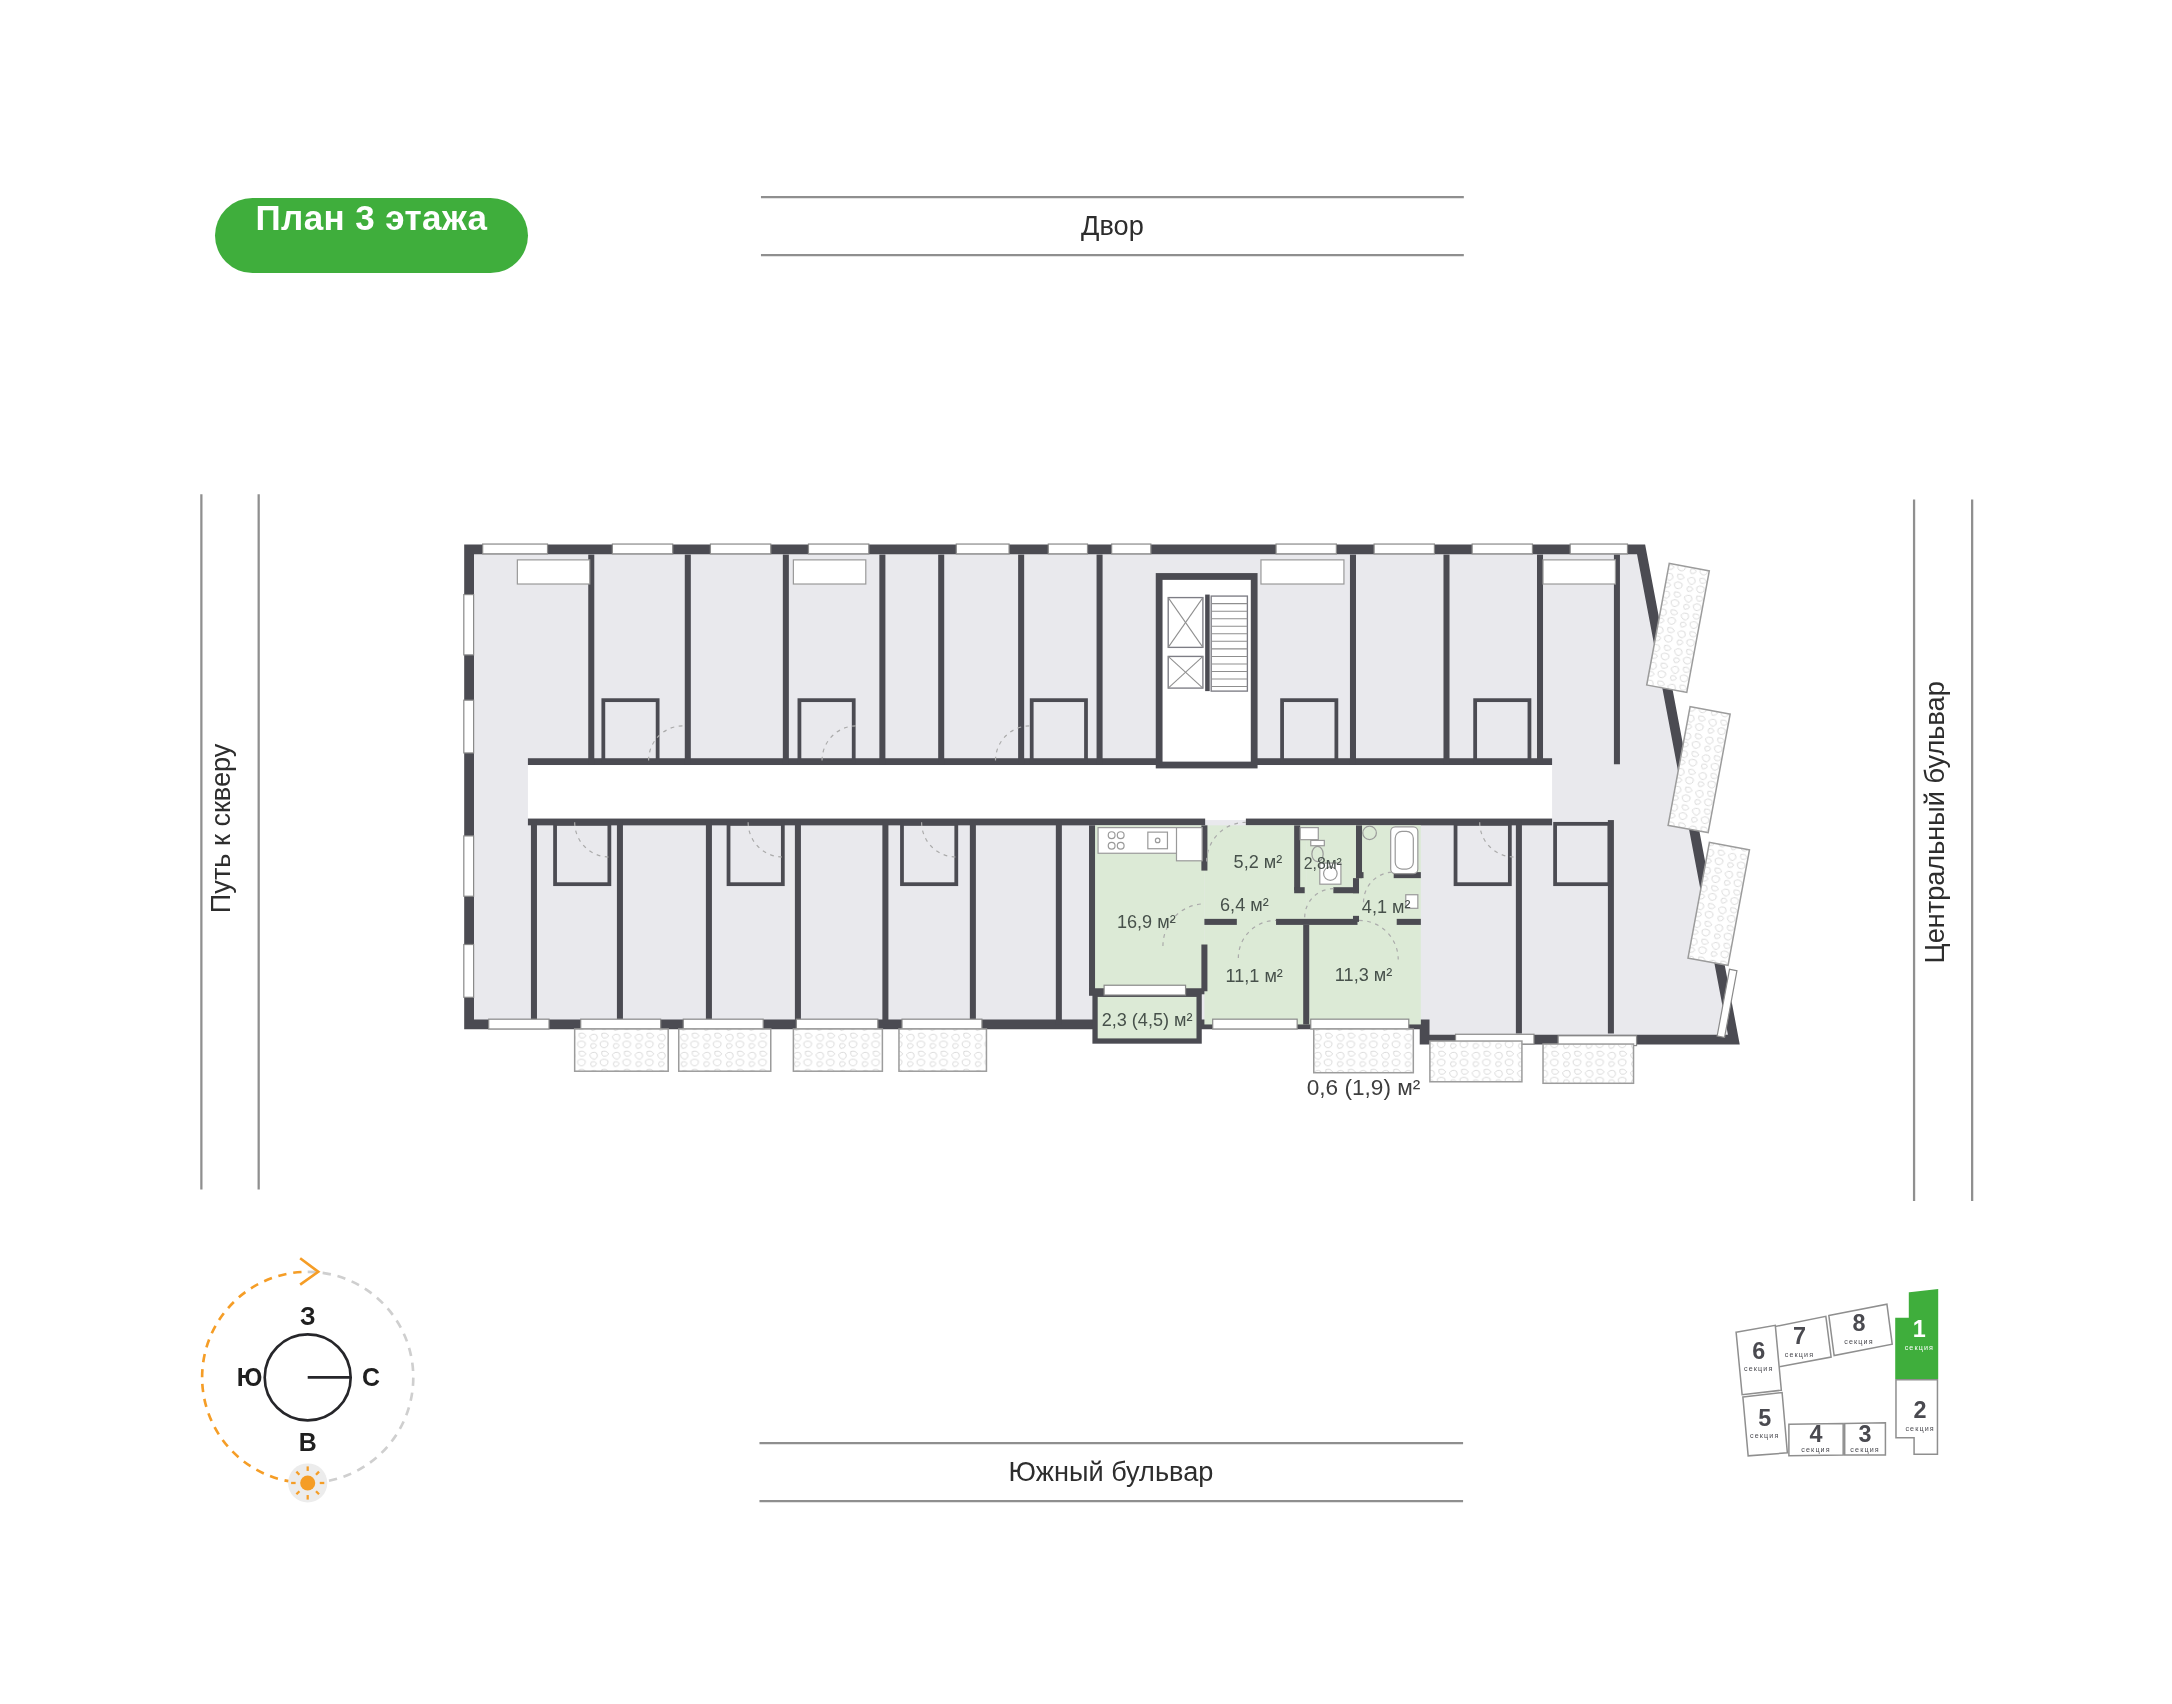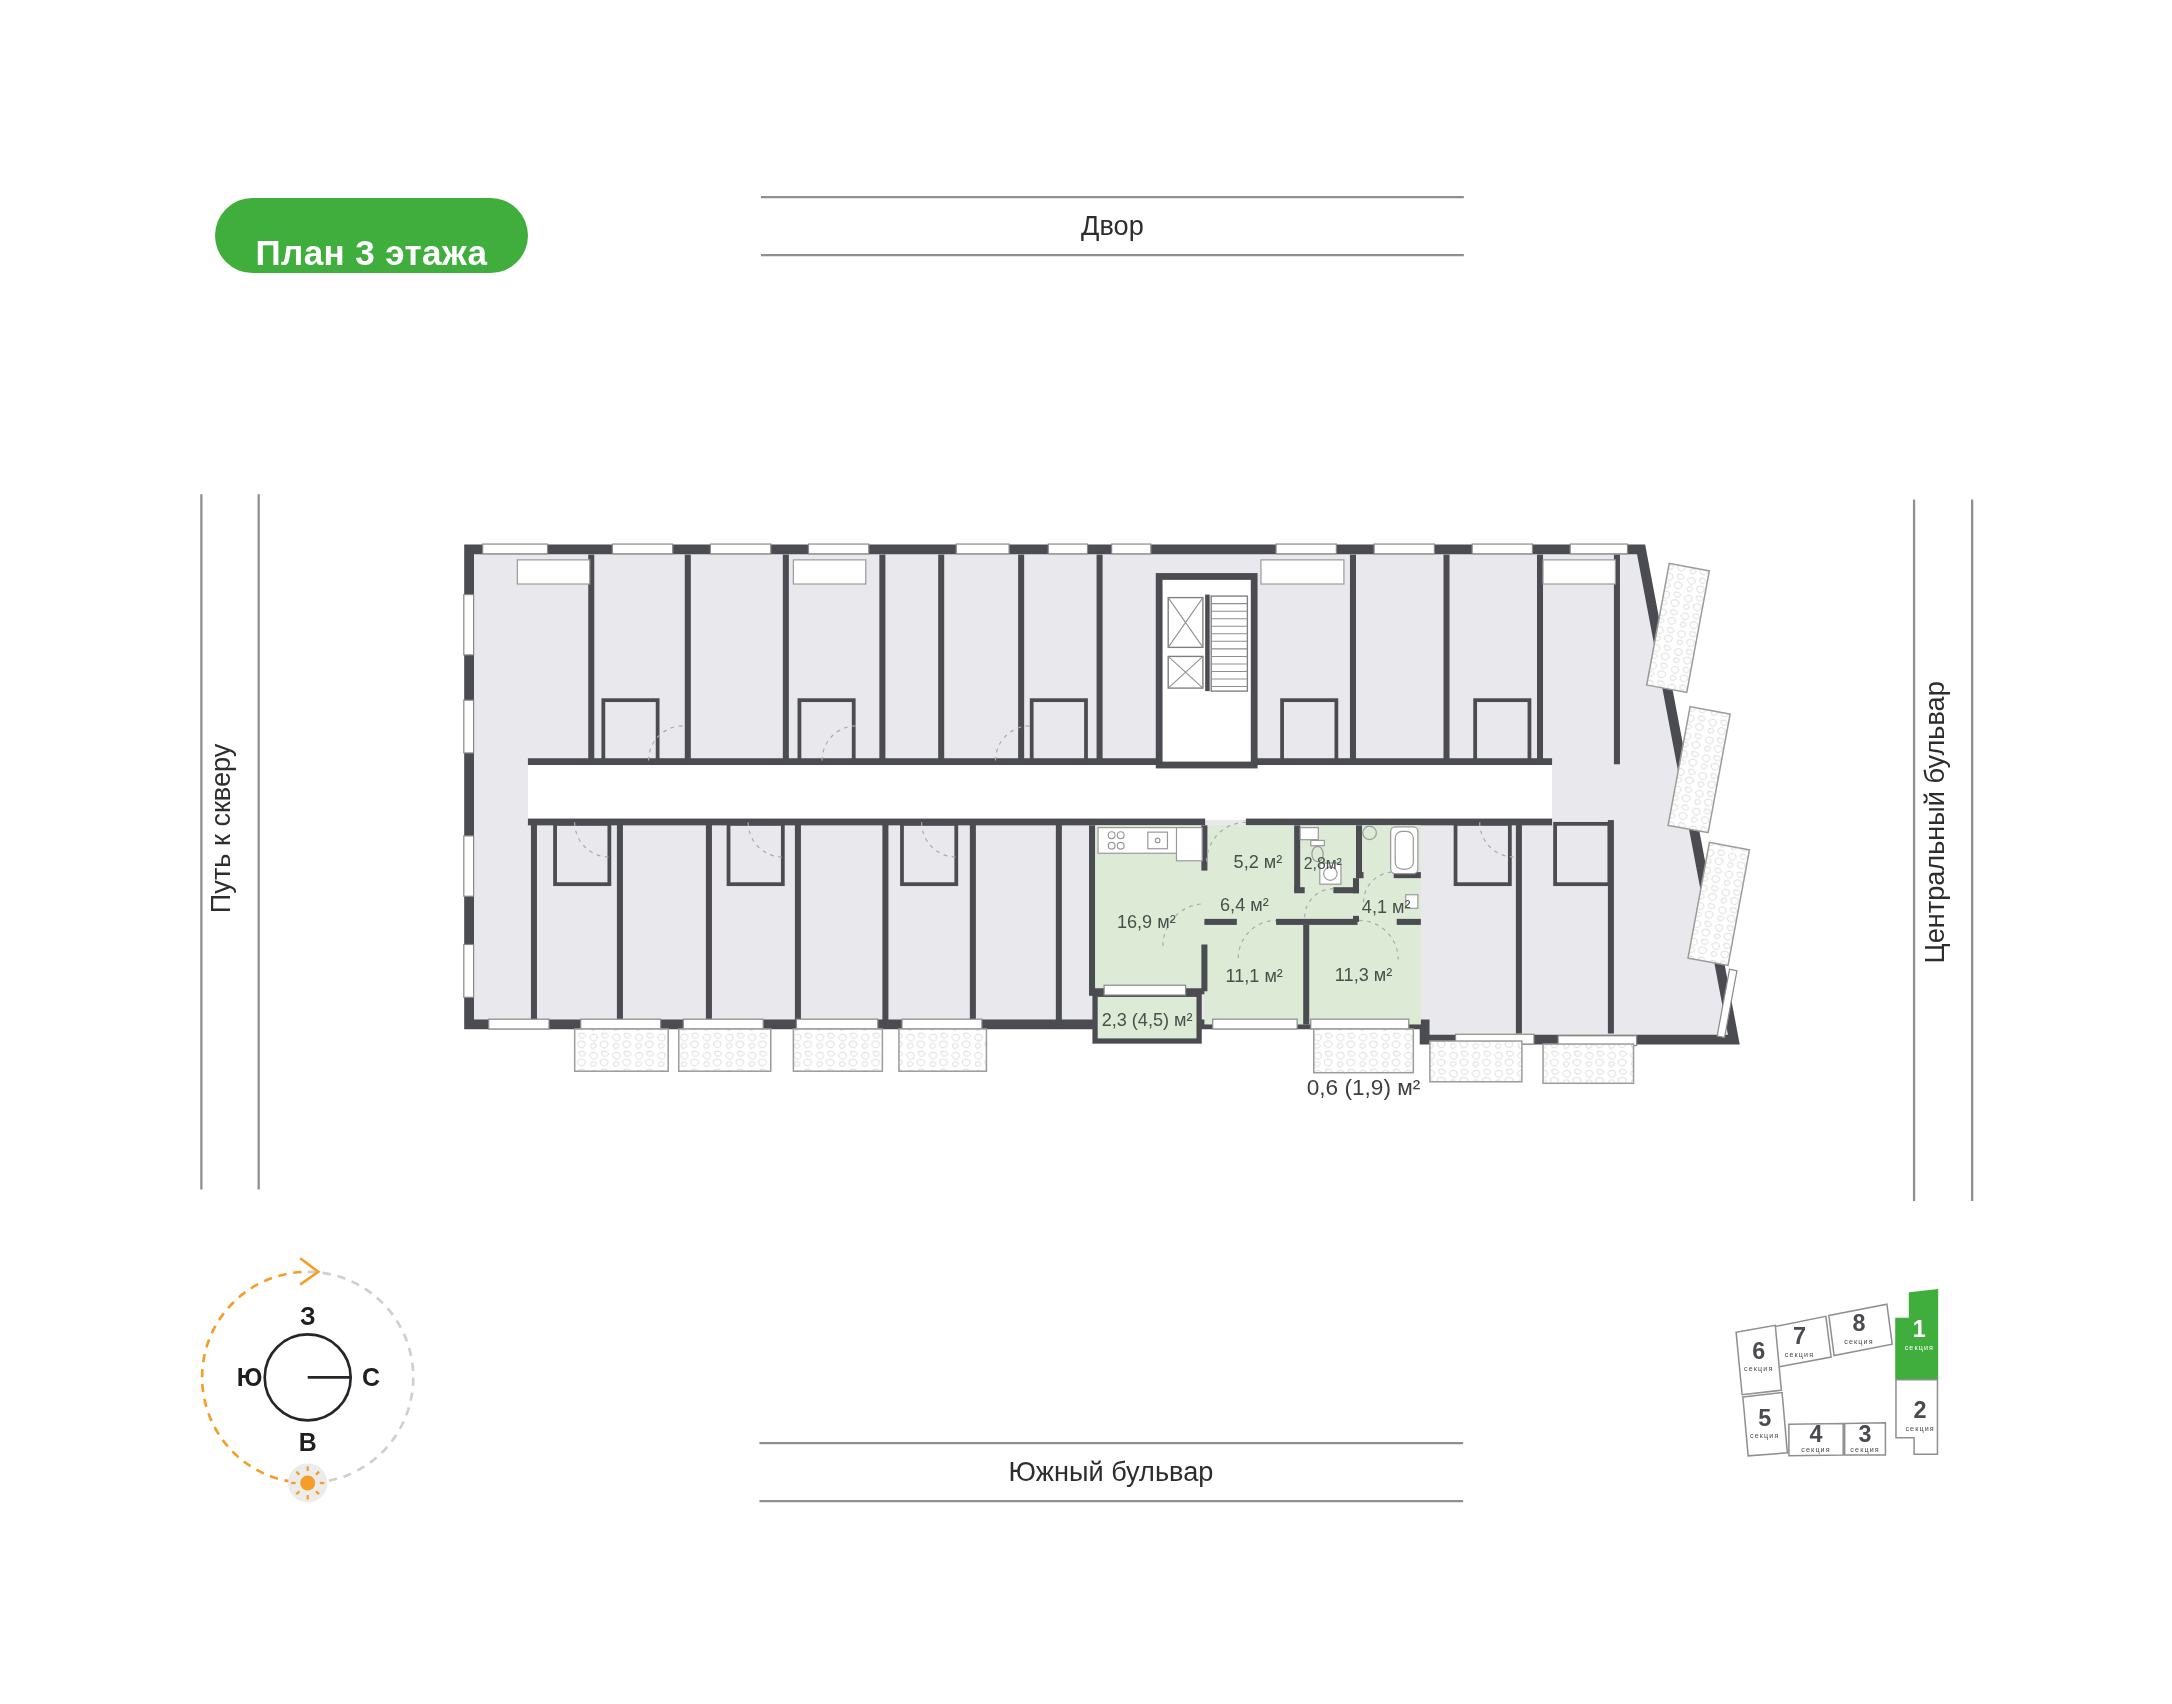--- a/index.html
+++ b/index.html
@@ -1,18 +1,18 @@
 <!DOCTYPE html>
 <html style="--green: #3fae3c; --aptgreen: #dcead6; --wall: #4b4b52; --room: #e9e9ed; --orange: #f59d26; --linegray: #8f8f8f;font-size:12px"><head>
 <meta charset="utf-8">
 <style>
   html,body{margin:0;padding:0;background:#fff;}
   body{width:2172px;height:1705px;position:relative;font-family:"Liberation Sans",sans-serif;}
   .badge{position:absolute;left:215px;top:198px;width:313px;height:75px;border-radius:39px;
-         background:var(--green,#3fae3c);display:flex;align-items:flex-end;justify-content:center;
+         background:var(--green,#3fae3c);display:flex;align-items:flex-start;justify-content:center;
          color:#fff;font-size:35px;font-weight:700;letter-spacing:0.4px;}
   svg{position:absolute;left:0;top:0;}
   .shell{fill:var(--room,#e9e9ed);stroke:var(--wall,#4b4b52);stroke-width:13;}
   .w{fill:var(--wall,#4b4b52);}
   .white{fill:#ffffff;}
   .corewall{fill:#ffffff;stroke:var(--wall,#4b4b52);stroke-width:9;}
   .winrect{fill:#ffffff;stroke:#8a8a8a;stroke-width:1.6;}
   .fix{fill:#ffffff;stroke:#9a9a9a;stroke-width:1.6;}
   .fixline{fill:none;stroke:#9a9a9a;stroke-width:1.6;}
   .elev{fill:#ffffff;stroke:#7d7d85;stroke-width:1.8;}

